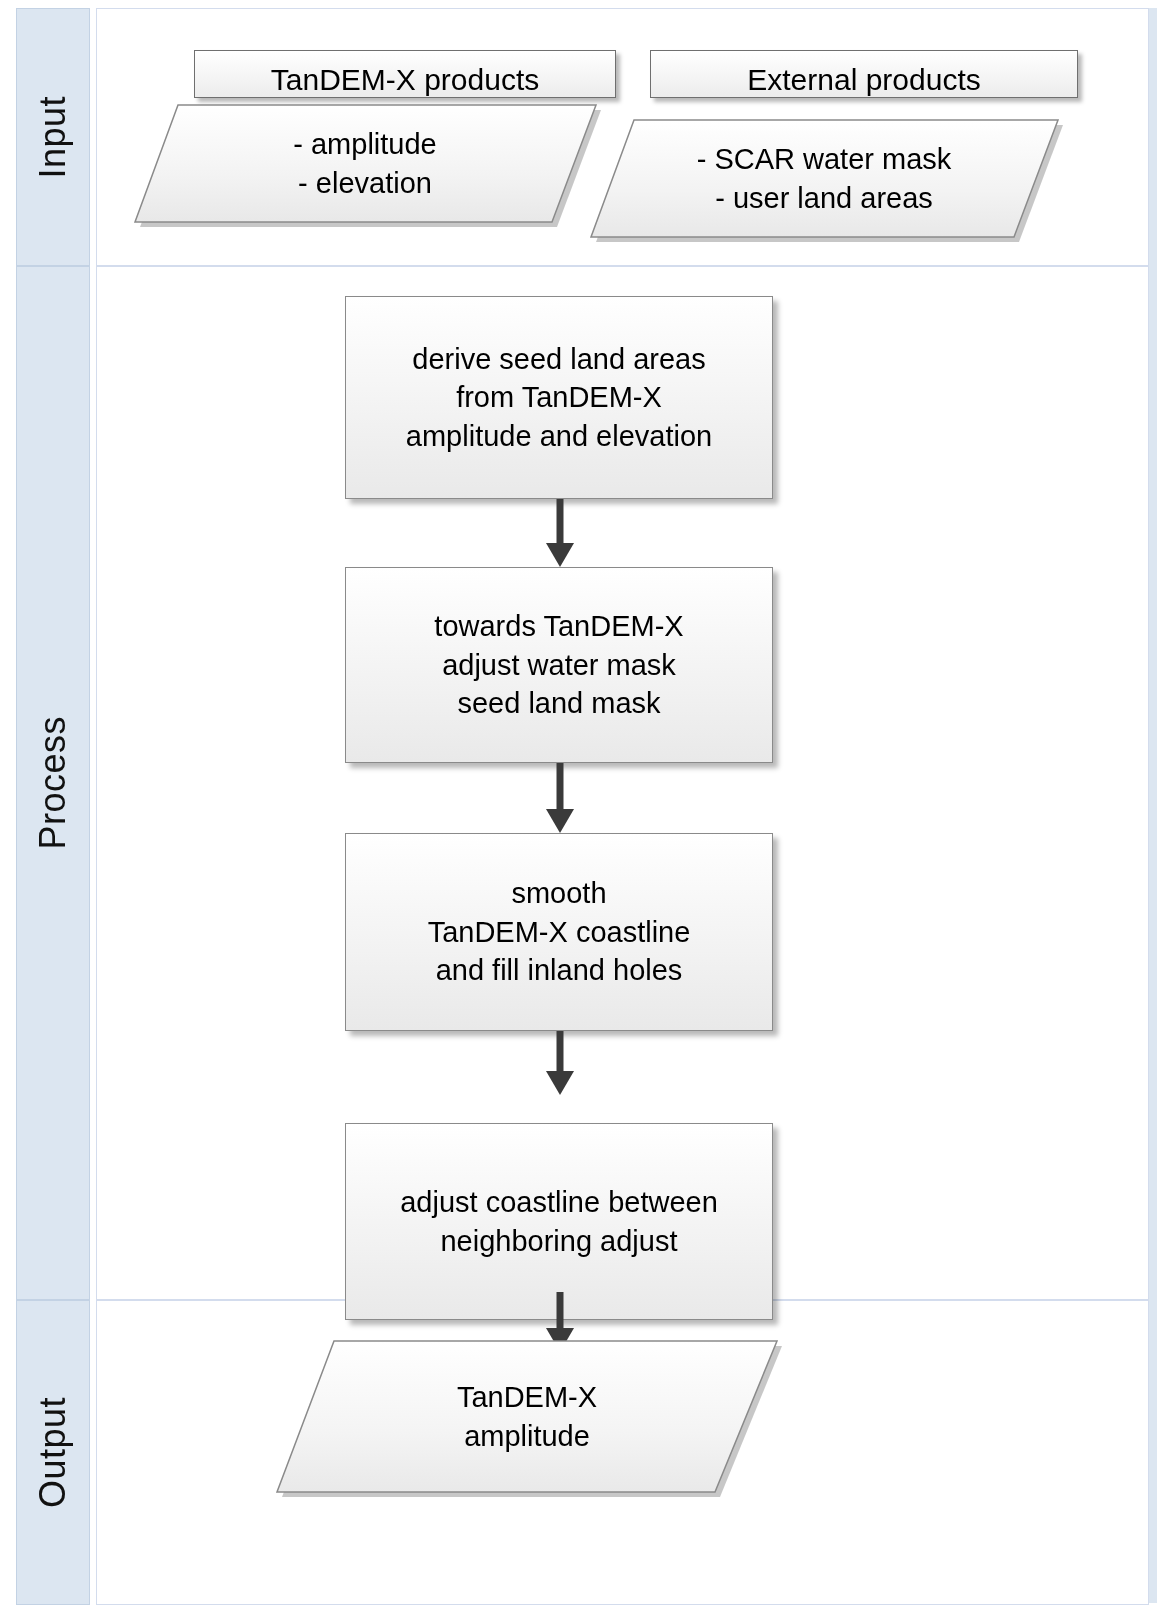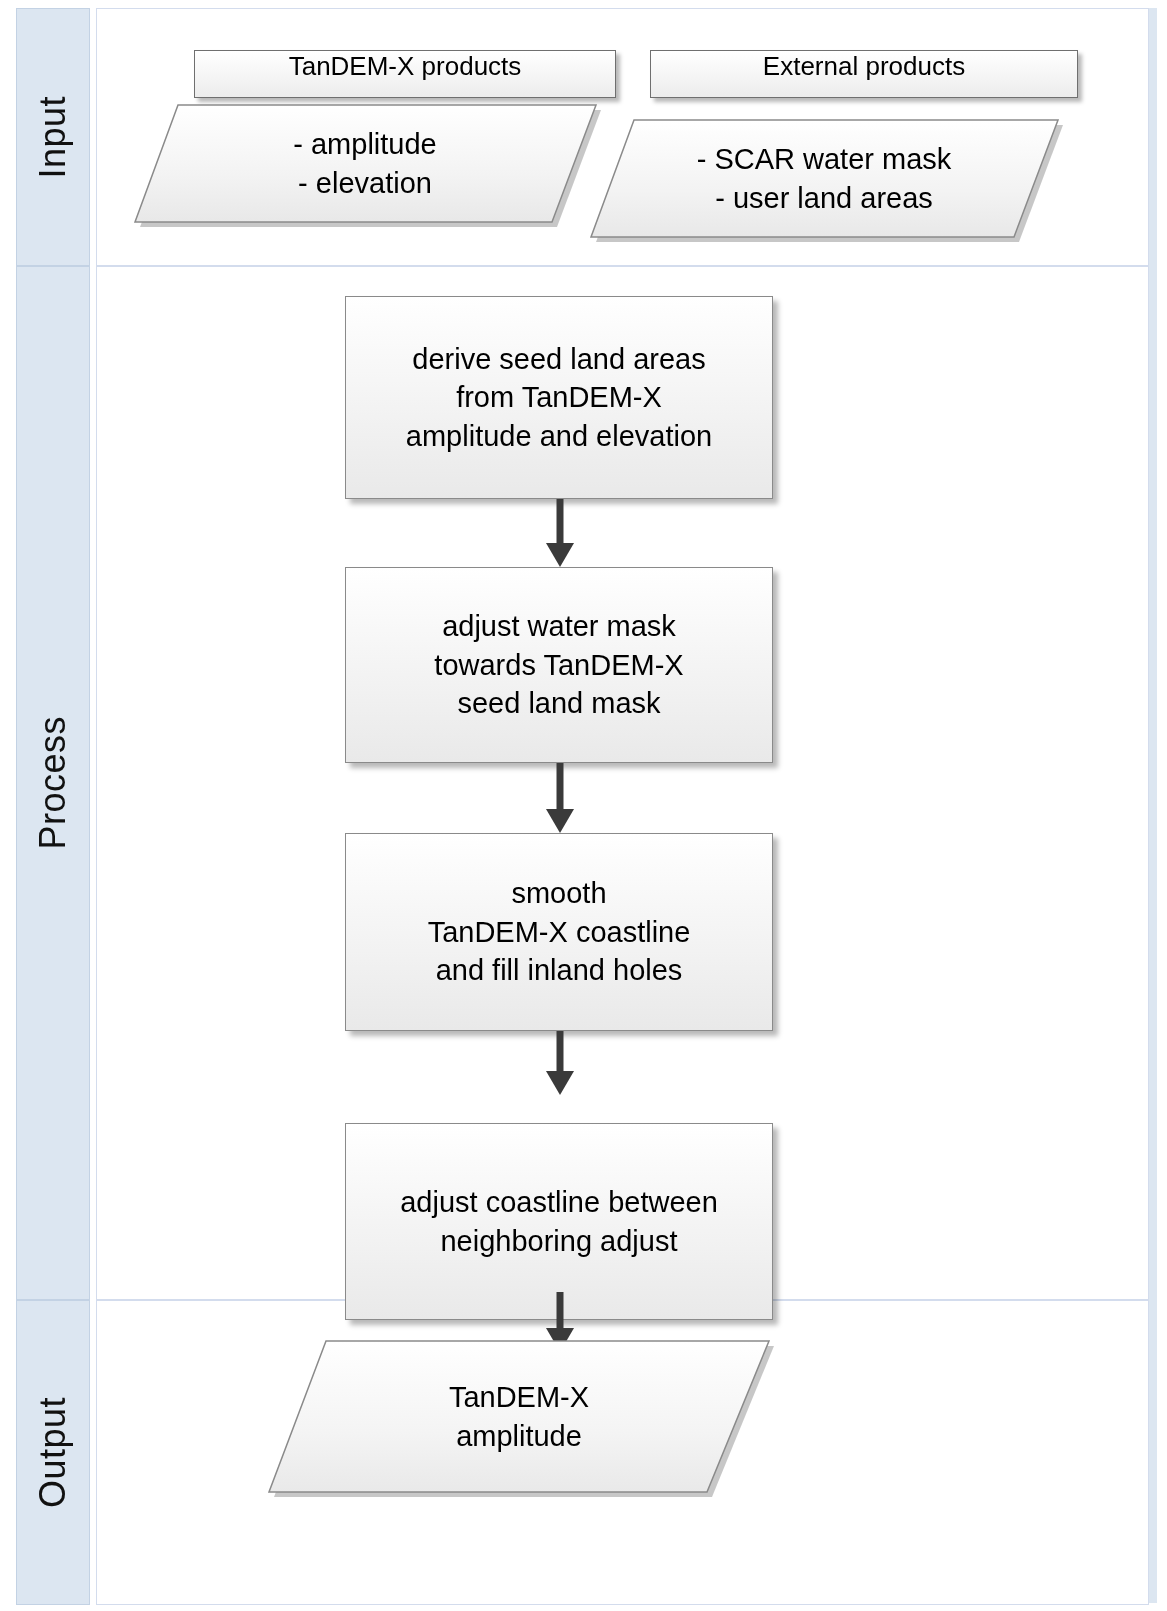--- a/index.html
+++ b/index.html
@@ -73,23 +73,23 @@
     line-height: 1.33;
   }
 
   .node-title {
     position: absolute;
     box-sizing: border-box;
     background: linear-gradient(to bottom, #ffffff 0%, #f4f4f4 60%, #ececec 100%);
     border: 1px solid #6f6f6f;
     box-shadow: 4px 4px 4px rgba(0,0,0,0.28);
     display: flex;
-    align-items: flex-start;
-    justify-content: center;
-    font-size: 26px;
+    align-items: flex-end;
+    justify-content: center;
+    font-size: 30px;
     color: #000000;
   }
 
   
   .para-wrap {
     position: absolute;
   }
   .para-wrap svg {
     display: block;
     overflow: visible;
@@ -192,22 +192,22 @@
 
   <div class="arrow" style="left:540px; top:499px; width:40px; height:70px;">
     <svg width="40" height="70" viewBox="0 0 40 70">
       <line x1="20" y1="0" x2="20" y2="50" stroke="#3a3a3a" stroke-width="7"></line>
       <polygon points="20,68 6,44 34,44" fill="#3a3a3a"></polygon>
     </svg>
   </div>
 
   <div class="node" style="left:345px; top:567px; width:428px; height:196px;">
     <div>
+      <div>towards TanDEM-X</div>
       <div>adjust water mask</div>
-      <div>towards TanDEM-X</div>
       <div>seed land mask</div>
     </div>
   </div>
 
   <div class="arrow" style="left:540px; top:763px; width:40px; height:72px;">
     <svg width="40" height="72" viewBox="0 0 40 72">
       <line x1="20" y1="0" x2="20" y2="52" stroke="#3a3a3a" stroke-width="7"></line>
       <polygon points="20,70 6,46 34,46" fill="#3a3a3a"></polygon>
     </svg>
   </div>
@@ -234,21 +234,21 @@
     </div>
   </div>
 
   <div class="arrow" style="left:540px; top:1292px; width:40px; height:62px;">
     <svg width="40" height="62" viewBox="0 0 40 62">
       <line x1="20" y1="0" x2="20" y2="42" stroke="#3a3a3a" stroke-width="7"></line>
       <polygon points="20,60 6,36 34,36" fill="#3a3a3a"></polygon>
     </svg>
   </div>
 
-  <div class="para-wrap" style="left:264px; top:1336px; width:510px; height:162px;">
+  <div class="para-wrap" style="left:272px; top:1336px; width:510px; height:162px;">
     <svg width="510" height="162" viewBox="0 0 510 162" aria-hidden="true">
       <defs>
         <linearGradient id="pg3" x1="0" y1="0" x2="0" y2="1">
           <stop offset="0%" stop-color="#ffffff"></stop>
           <stop offset="60%" stop-color="#f4f4f4"></stop>
           <stop offset="100%" stop-color="#e9e9e9"></stop>
         </linearGradient>
       </defs>
       <polygon points="62,5 505,5 443,156 5,156" fill="rgba(0,0,0,0.22)" transform="translate(5,5)"></polygon>
       <polygon points="62,5 505,5 443,156 5,156" fill="url(#pg3)" stroke="#8a8a8a" stroke-width="1.5"></polygon>

